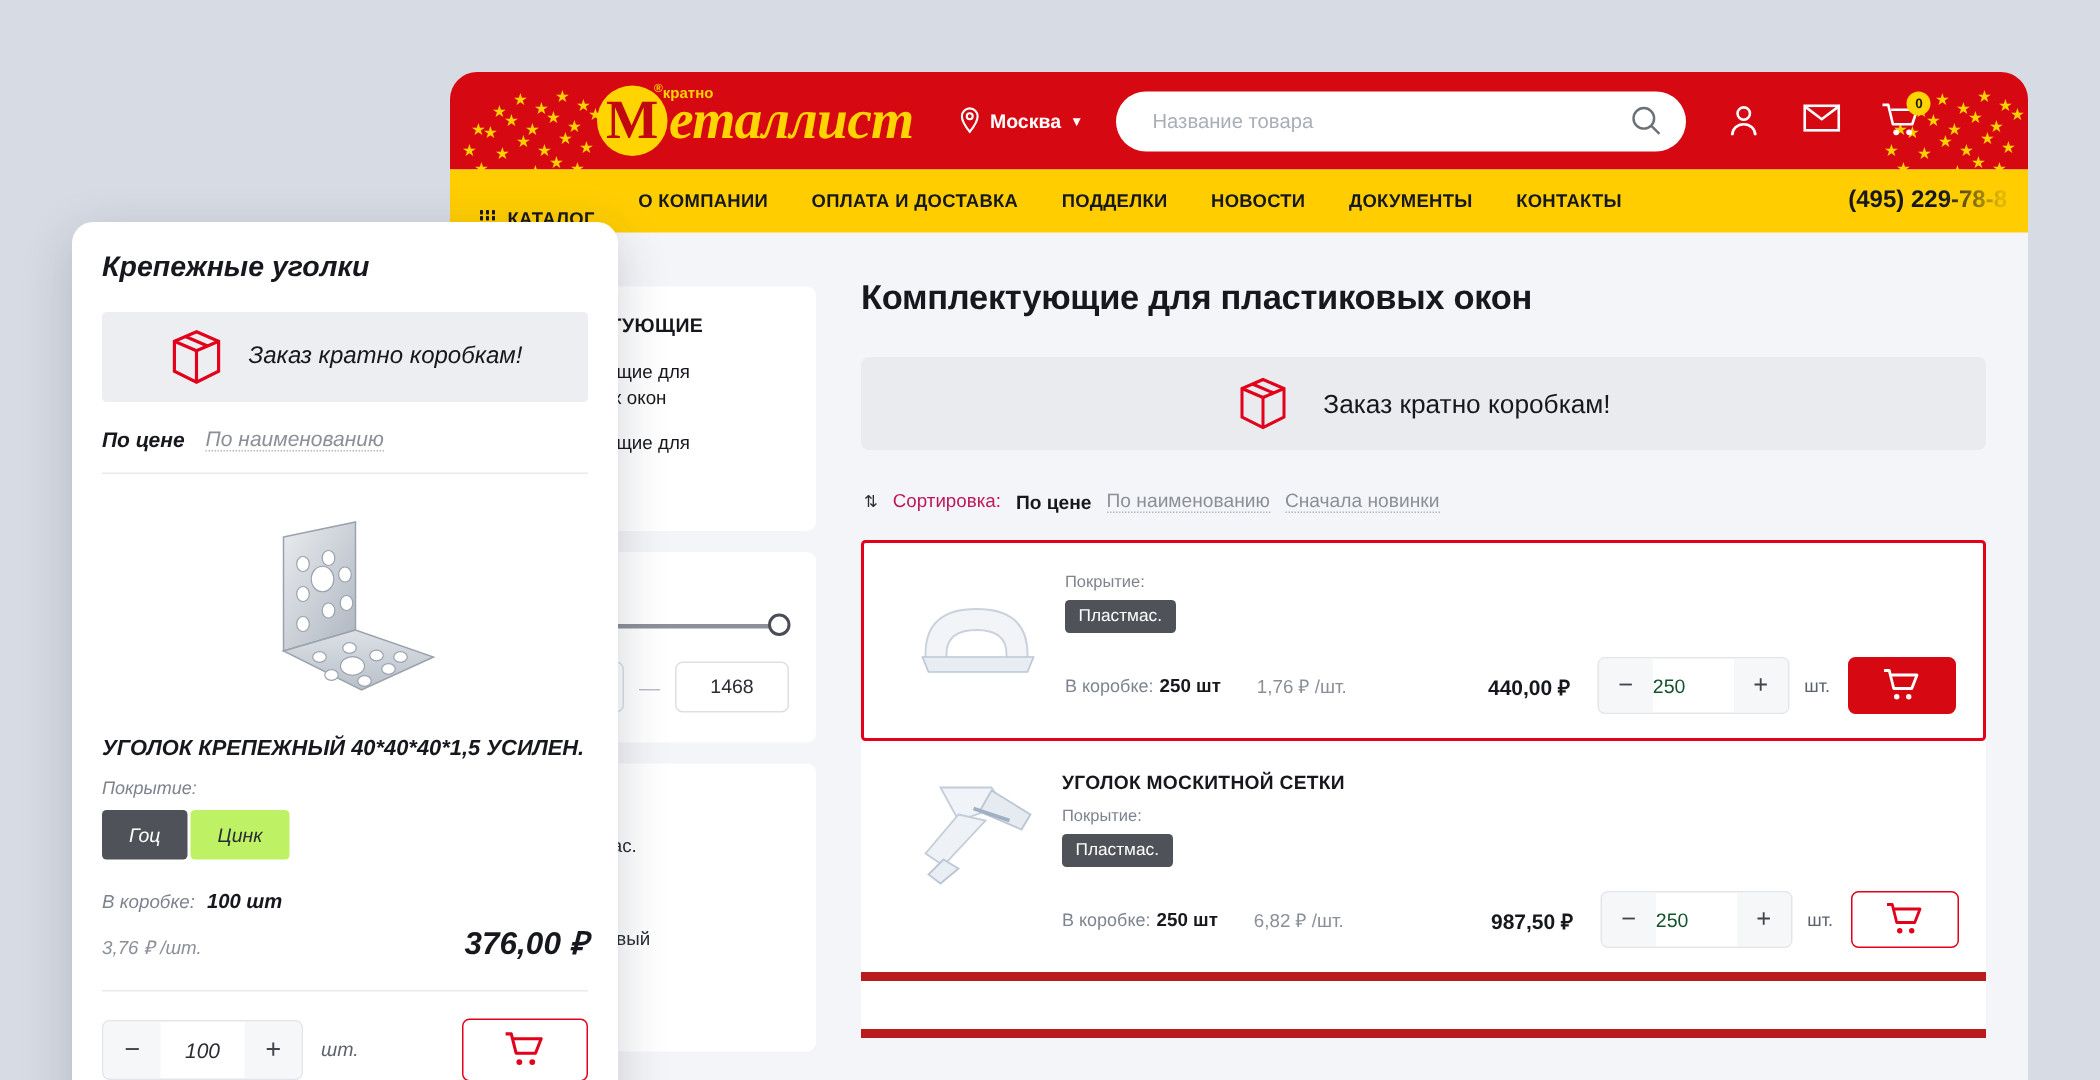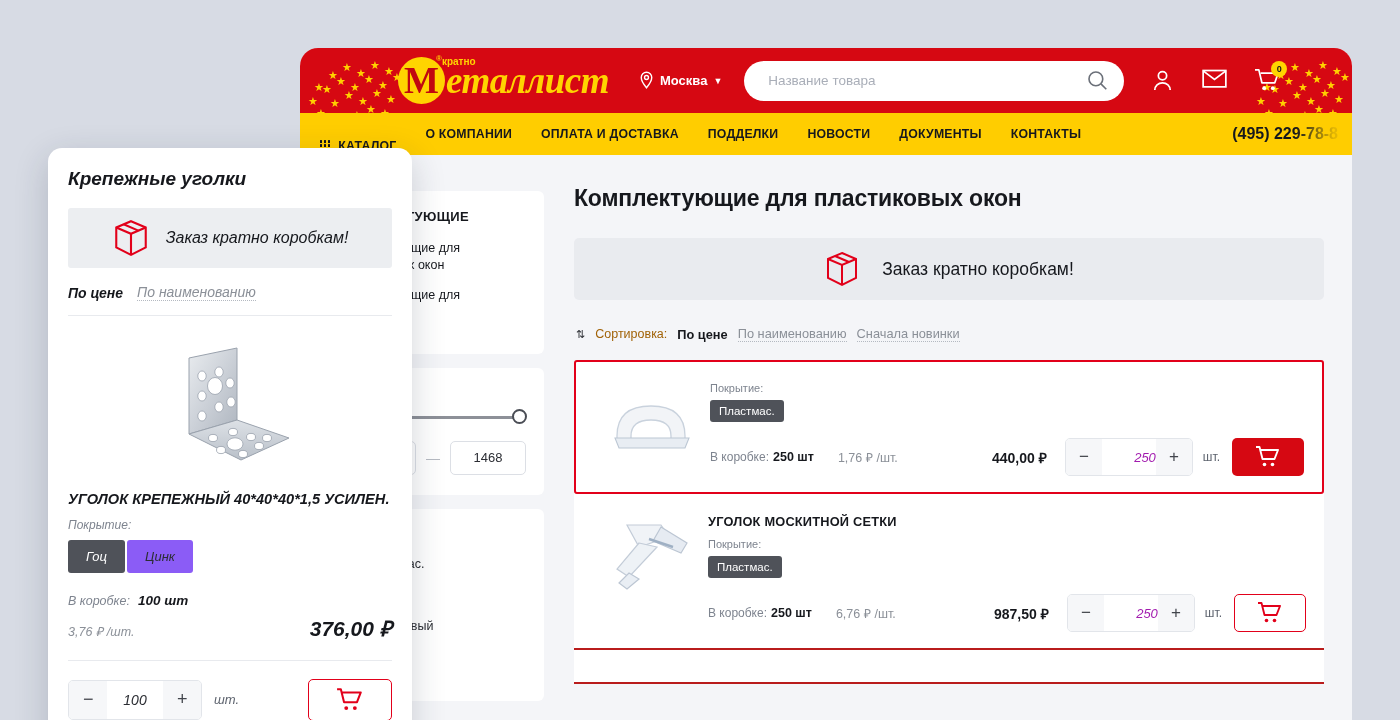--- a/index.html
+++ b/index.html
@@ -248,37 +248,37 @@
     margin-bottom: 26px;
   }
   .box-banner-text {
     font-size: 17.5px; color: #16181d;
   }
   .sort-row {
     display: flex; align-items: center; gap: 10px;
     margin-bottom: 18px;
     padding-left: 2px;
   }
-  .sort-label { font-size: 12.5px; color: #a16207; }
+  .sort-label { font-size: 12.5px; color: #be185d; }
   .sort-opt {
     font-size: 12.8px; color: #8b9098;
     border-bottom: 1px dotted #b4b9c1;
     cursor: pointer;
   }
   .sort-opt.active {
     color: #16181d; font-weight: bold; border-bottom: none;
   }
   .sort-arrows { font-size: 11px; color: #2b2d33; }
 
   
   .products { background: #fff; border-radius: 4px; }
   .prow {
     display: flex; align-items: flex-start;
     padding: 16px 18px 16px 16px;
-    border-bottom: 2px solid #b91c1c;
+    border-bottom: 6px solid #b91c1c;
     position: relative;
     background: #fff;
   }
   .prow.highlight {
     border: 2px solid #e2001a;
     border-radius: 3px;
     z-index: 2;
   }
   .pthumb {
     width: 118px; height: 92px;
@@ -320,22 +320,22 @@
     overflow: hidden; margin-left: 18px;
     height: 38px; background: #fff;
   }
   .st-btn {
     width: 36px; height: 100%;
     background: #f6f7f9;
     display: flex; align-items: center; justify-content: center;
     font-size: 17px; color: #42454c; cursor: pointer;
   }
   .st-val {
-    width: 54px; text-align: right;
-    font-size: 13px; color: #a21caf; font-style: italic;
+    width: 54px; text-align: left;
+    font-size: 13px; color: #14532d;
   }
   .unit-sfx { font-size: 12px; color: #5c626d; margin-left: 10px; }
   .cart-btn {
     width: 72px; height: 38px;
     border-radius: 5px;
     display: flex; align-items: center; justify-content: center;
     margin-left: 12px; cursor: pointer;
   }
   .cart-btn.solid { background: #d60812; }
   .cart-btn.outline { background: #fff; border: 1.5px solid #e2001a; }
@@ -375,21 +375,21 @@
   .ov-body { padding: 26px 20px 0 20px; }
   .ov-img { display: flex; justify-content: center; margin-bottom: 20px; }
   .ov-pname {
     font-size: 14.6px; font-weight: bold; color: #16181d;
     line-height: 1.3; margin-bottom: 9px;
   }
   .ov-coat-label { font-size: 12px; color: #7e848f; margin-bottom: 8px; }
   .ov-chips { display: flex; gap: 2px; margin-bottom: 20px; }
   .ov-chip {
     padding: 9px 18px; font-size: 13px;
-    background: #8b5cf6; color: #2b2d33; border-radius: 3px;
+    background: #bef264; color: #2b2d33; border-radius: 3px;
     cursor: pointer;
   }
   .ov-chip.sel { background: #4f5259; color: #fff; }
   .ov-inbox { font-size: 12.5px; color: #7e848f; margin-bottom: 6px; }
   .ov-inbox b { color: #16181d; font-size: 13.5px; margin-left: 8px; }
   .ov-prices { display: flex; align-items: baseline; margin-bottom: 18px; }
   .ov-unit { font-size: 13.5px; font-weight: bold; color: #16181d; }
   .ov-unit span { color: #8b9098; font-weight: normal; font-size: 12.5px; }
   .ov-total { margin-left: auto; font-size: 21px; font-weight: bold; color: #16181d; }
   .ov-cartrow {
@@ -656,21 +656,21 @@
               <path d="M30 56 L40 62 L28 72 L20 66 Z" fill="#e9eef4" stroke="#bcc6d3" stroke-width="1.2"></path>
               <path d="M50 22 L74 30" stroke="#9fb0c4" stroke-width="2.4"></path>
             </svg>
           </div>
           <div class="pinfo">
             <div class="pname dark">УГОЛОК МОСКИТНОЙ СЕТКИ</div>
             <div class="pcoat-label">Покрытие:</div>
             <div class="pchip">Пластмас.</div>
             <div class="pbottom">
               <span class="inbox"><span>В коробке:</span><b>250 шт</b></span>
-              <span class="unitprice"><span>6,76 ₽</span> <span>/шт.</span></span>
+              <span class="unitprice"><span>6,82 ₽</span> <span>/шт.</span></span>
               <span class="total">987,50 ₽</span>
               <div class="stepper">
                 <div class="st-btn">−</div>
                 <div class="st-val">250</div>
                 <div class="st-btn">+</div>
               </div>
               <span class="unit-sfx">шт.</span>
               <div class="cart-btn outline">
                 <svg width="26" height="24" viewBox="0 0 26 24">
                   <path d="M1 2h3.5l3 12h12L23 5H6" fill="none" stroke="#e2001a" stroke-width="1.9" stroke-linejoin="round"></path>

